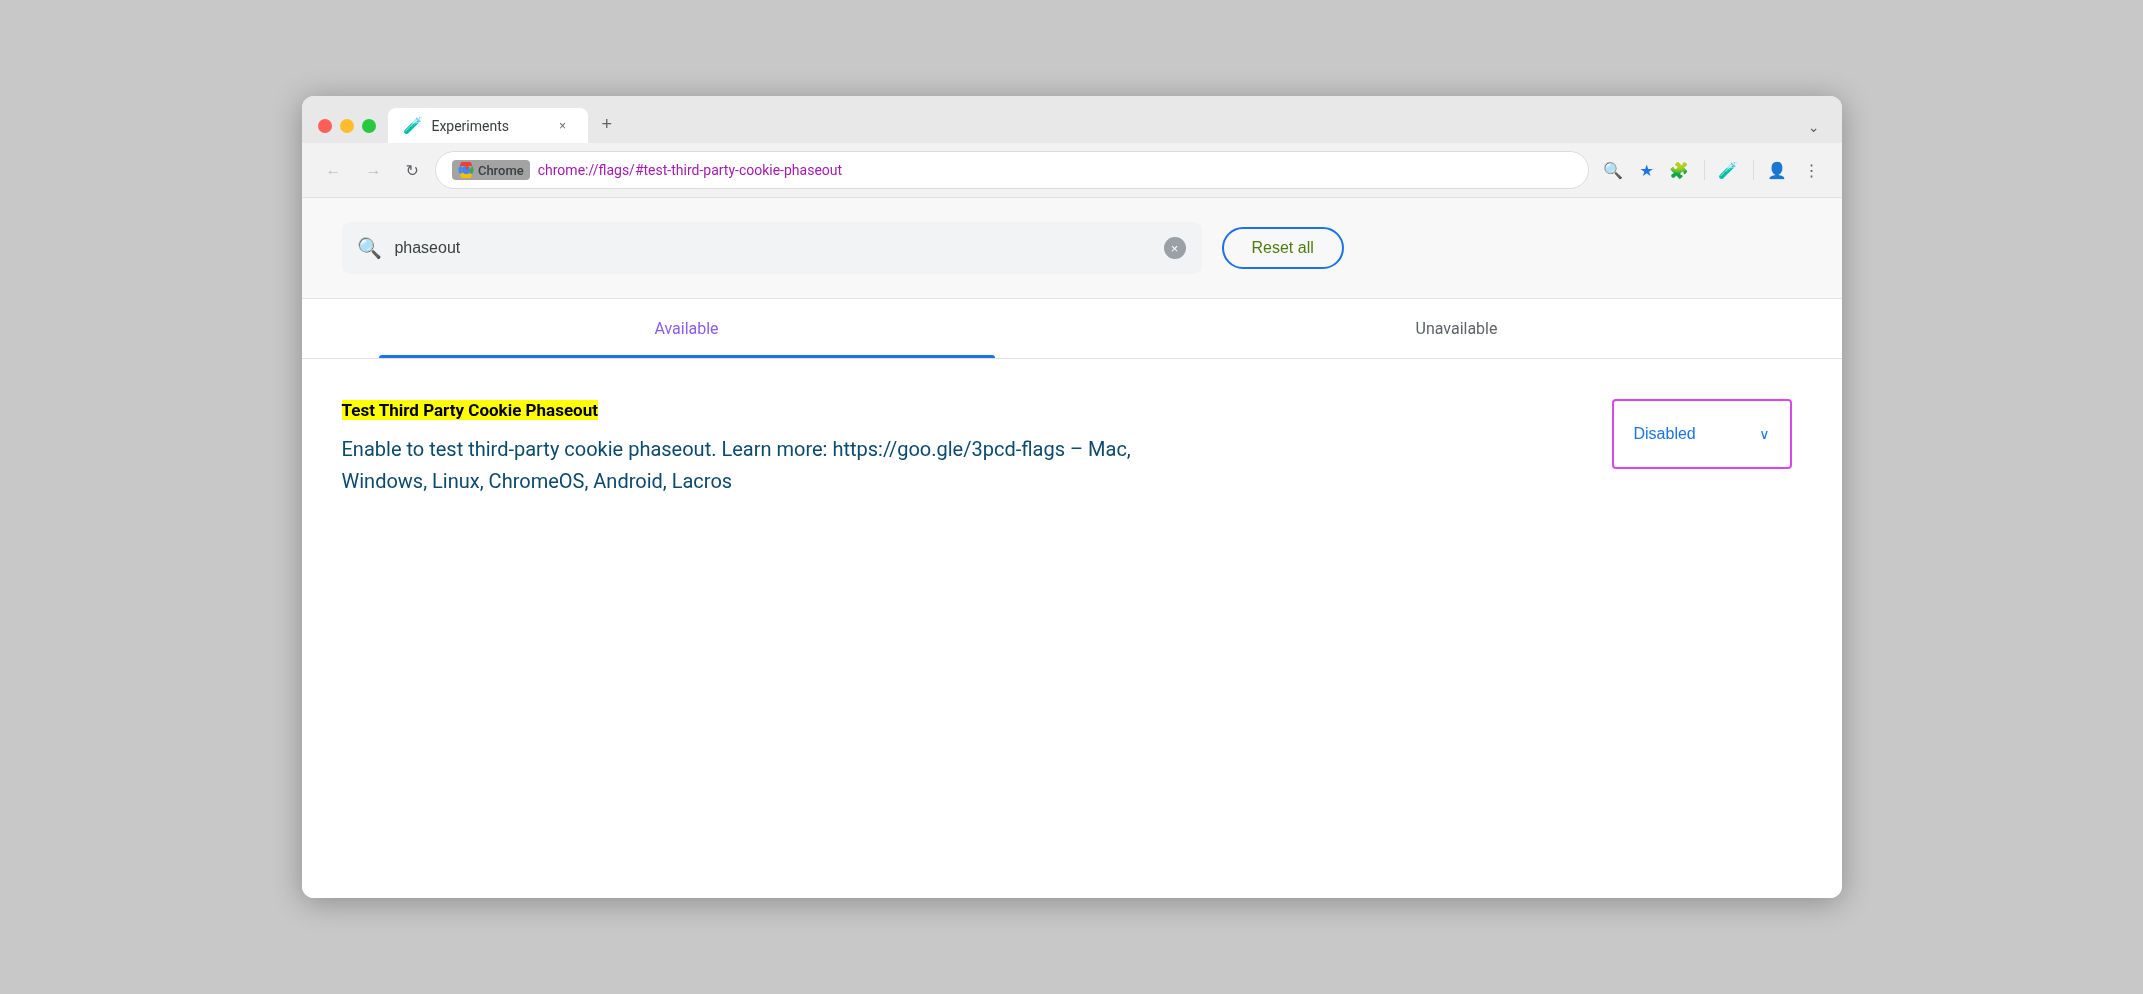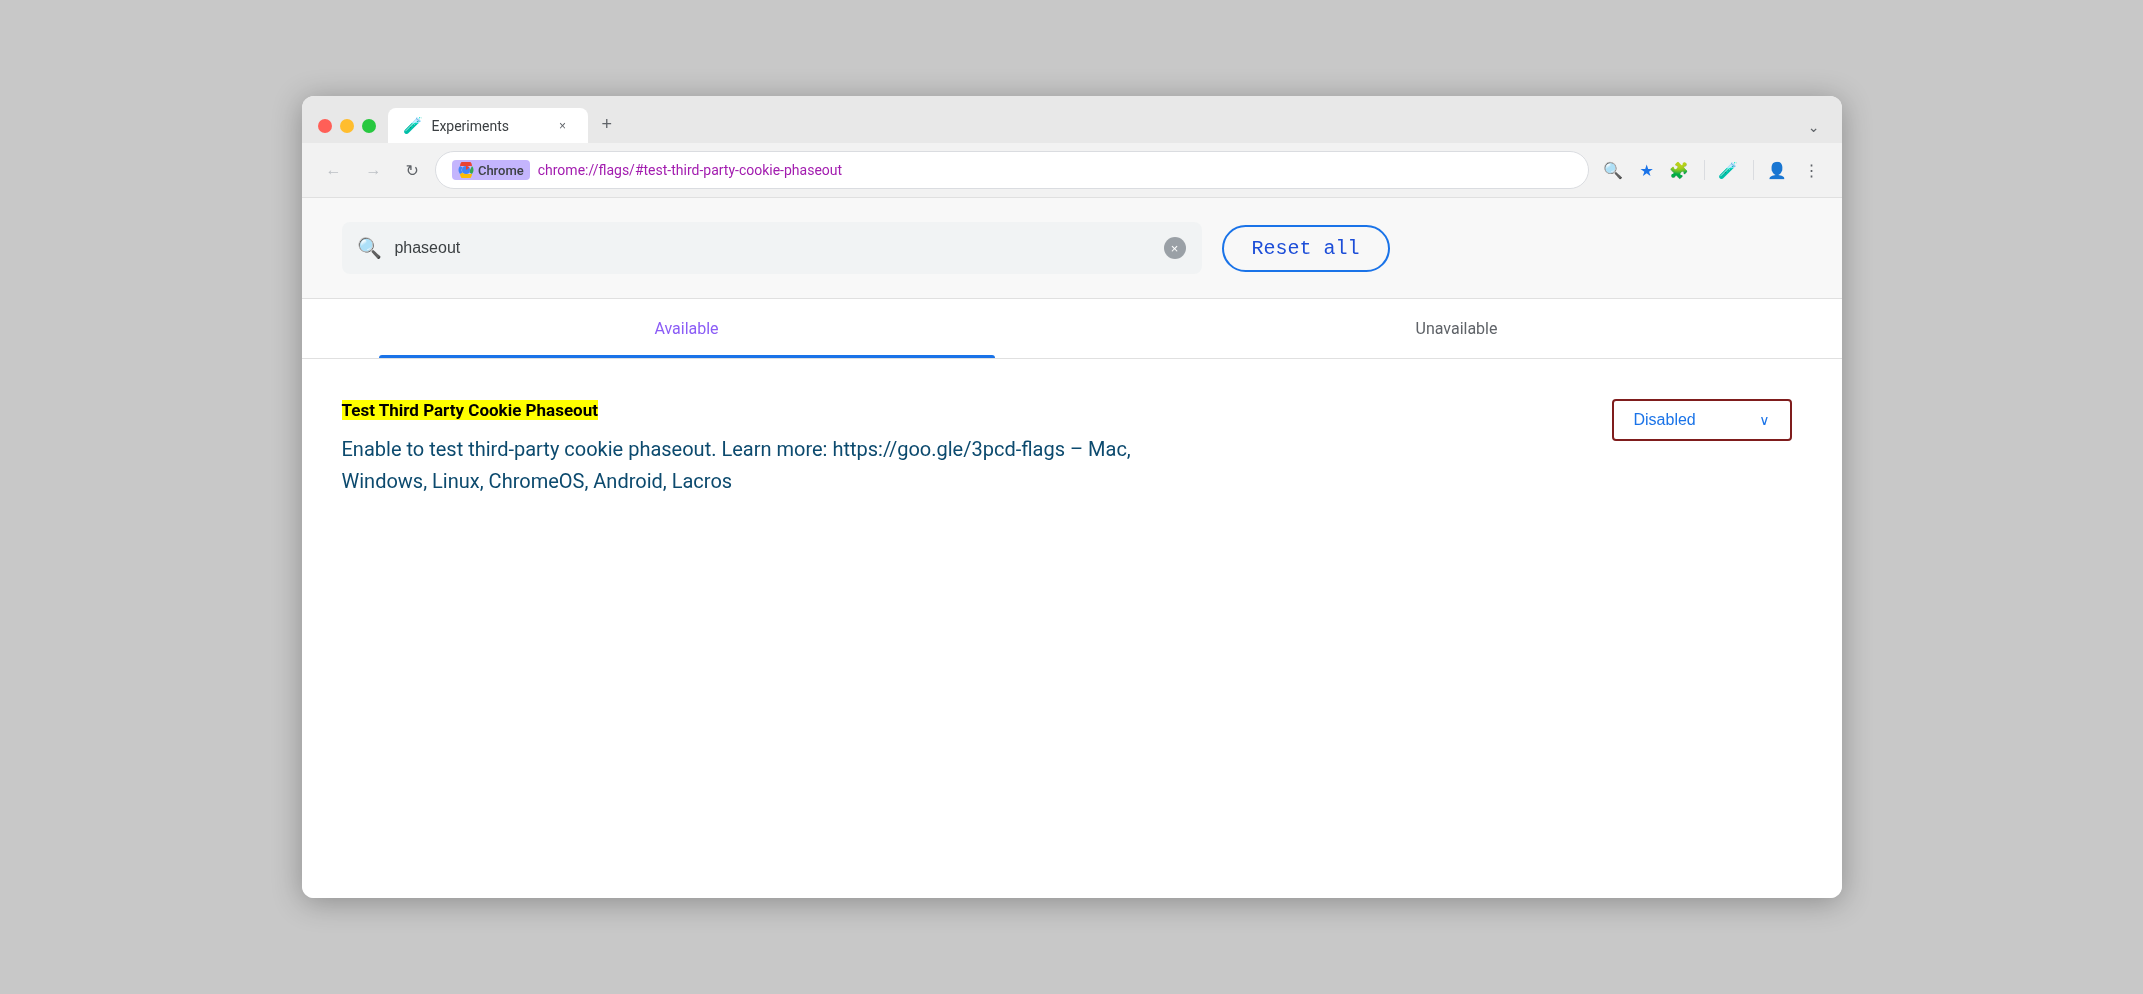--- a/index.html
+++ b/index.html
@@ -132,21 +132,21 @@
       padding: 6px 16px;
       display: flex;
       align-items: center;
       gap: 8px;
       height: 38px;
     }
     .chrome-indicator {
       display: flex;
       align-items: center;
       gap: 4px;
-      background: #c4b5fd;
+      background: #a3a3a3;
       border-radius: 4px;
       padding: 2px 6px;
     }
     .chrome-logo {
       width: 16px;
       height: 16px;
     }
     .chrome-label {
       font-size: 13px;
       color: #3c4043;
@@ -229,28 +229,27 @@
       display: flex;
       align-items: center;
       justify-content: center;
       cursor: pointer;
       color: white;
       font-size: 13px;
     }
     .reset-all-btn {
       border: 2px solid #1a73e8;
       background: transparent;
-      color: #1d4ed8;
-      font-size: 20px;
+      color: #4d7c0f;
+      font-size: 16px;
       font-weight: 500;
       padding: 10px 28px;
       border-radius: 24px;
       cursor: pointer;
       white-space: nowrap;
-      font-family: Liberation Mono, monospace;
     }
     
     .tabs-section {
       display: flex;
       border-bottom: 1px solid #e0e0e0;
     }
     .tab-item {
       flex: 1;
       text-align: center;
       padding: 20px 0;
@@ -310,26 +309,26 @@
       margin-top: 8px;
       cursor: pointer;
     }
     .flag-control {
       min-width: 200px;
       display: flex;
       align-items: center;
       justify-content: center;
     }
     .dropdown-btn {
-      border: 2px solid #7f1d1d;
+      border: 2px solid #d946ef;
       background: #ffffff;
       color: #1a73e8;
       font-size: 16px;
       font-weight: 500;
-      padding: 10px 20px;
+      padding: 24px 20px;
       border-radius: 4px;
       cursor: pointer;
       display: flex;
       align-items: center;
       gap: 22px;
       min-width: 180px;
       justify-content: space-between;
     }
     .chevron-down {
       font-size: 14px;

